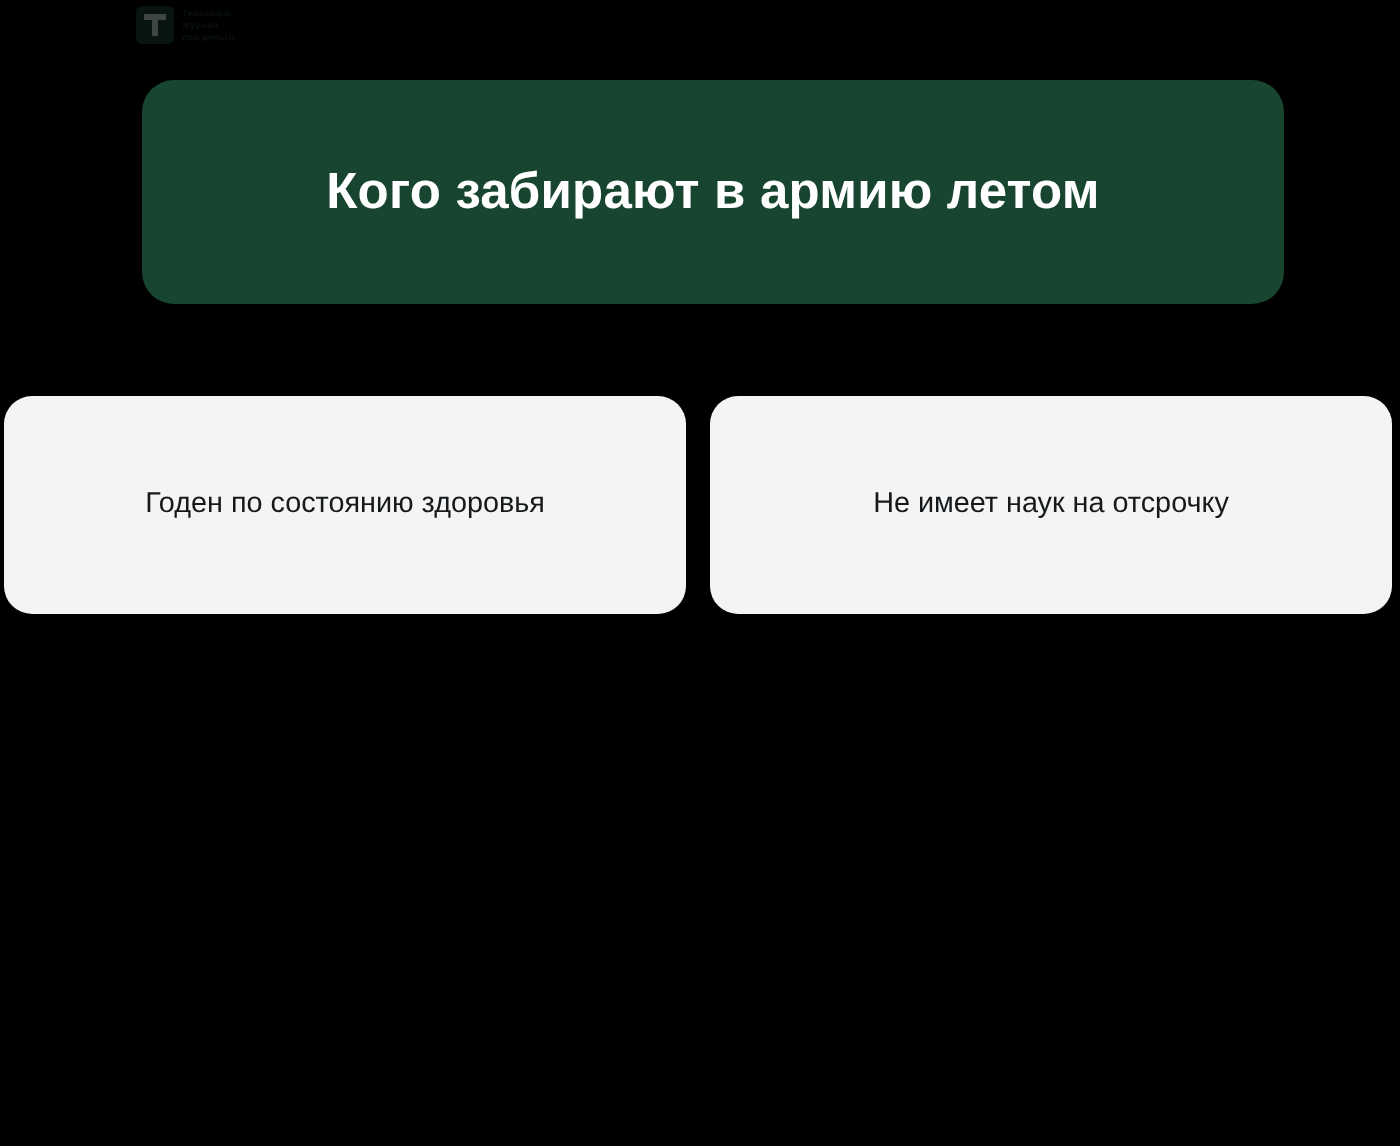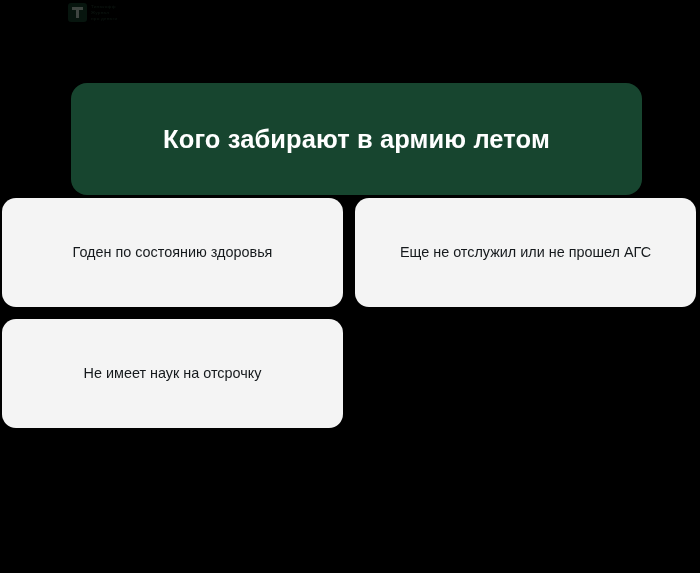--- a/index.html
+++ b/index.html
@@ -75,21 +75,20 @@
     top: 40px;
     width: 571px;
     height: 112px;
     background: #17452f;
     border-radius: 16px;
     display: flex;
     align-items: center;
     justify-content: center;
     box-sizing: border-box;
     padding: 0 22px;
-    margin-top: 43px;
   }
   .banner-title {
     color: #ffffff;
     font-size: 25.5px;
     font-weight: bold;
     text-align: center;
     line-height: 1.2;
     letter-spacing: 0.1px;
   }
 
@@ -137,18 +136,15 @@
 
 <div class="banner">
   <div class="banner-title">Кого забирают в армию летом</div>
 </div>
 
 <div class="grid">
   <div class="card">
     <div class="card-text">Годен по состоянию здоровья</div>
   </div>
   <div class="card">
-    <div class="card-text">Еще не отслужил или не прошел АГС</div>
-  </div>
-  <div class="card">
     <div class="card-text">Не имеет наук на отсрочку</div>
   </div>
 </div>
 
 </body></html>

